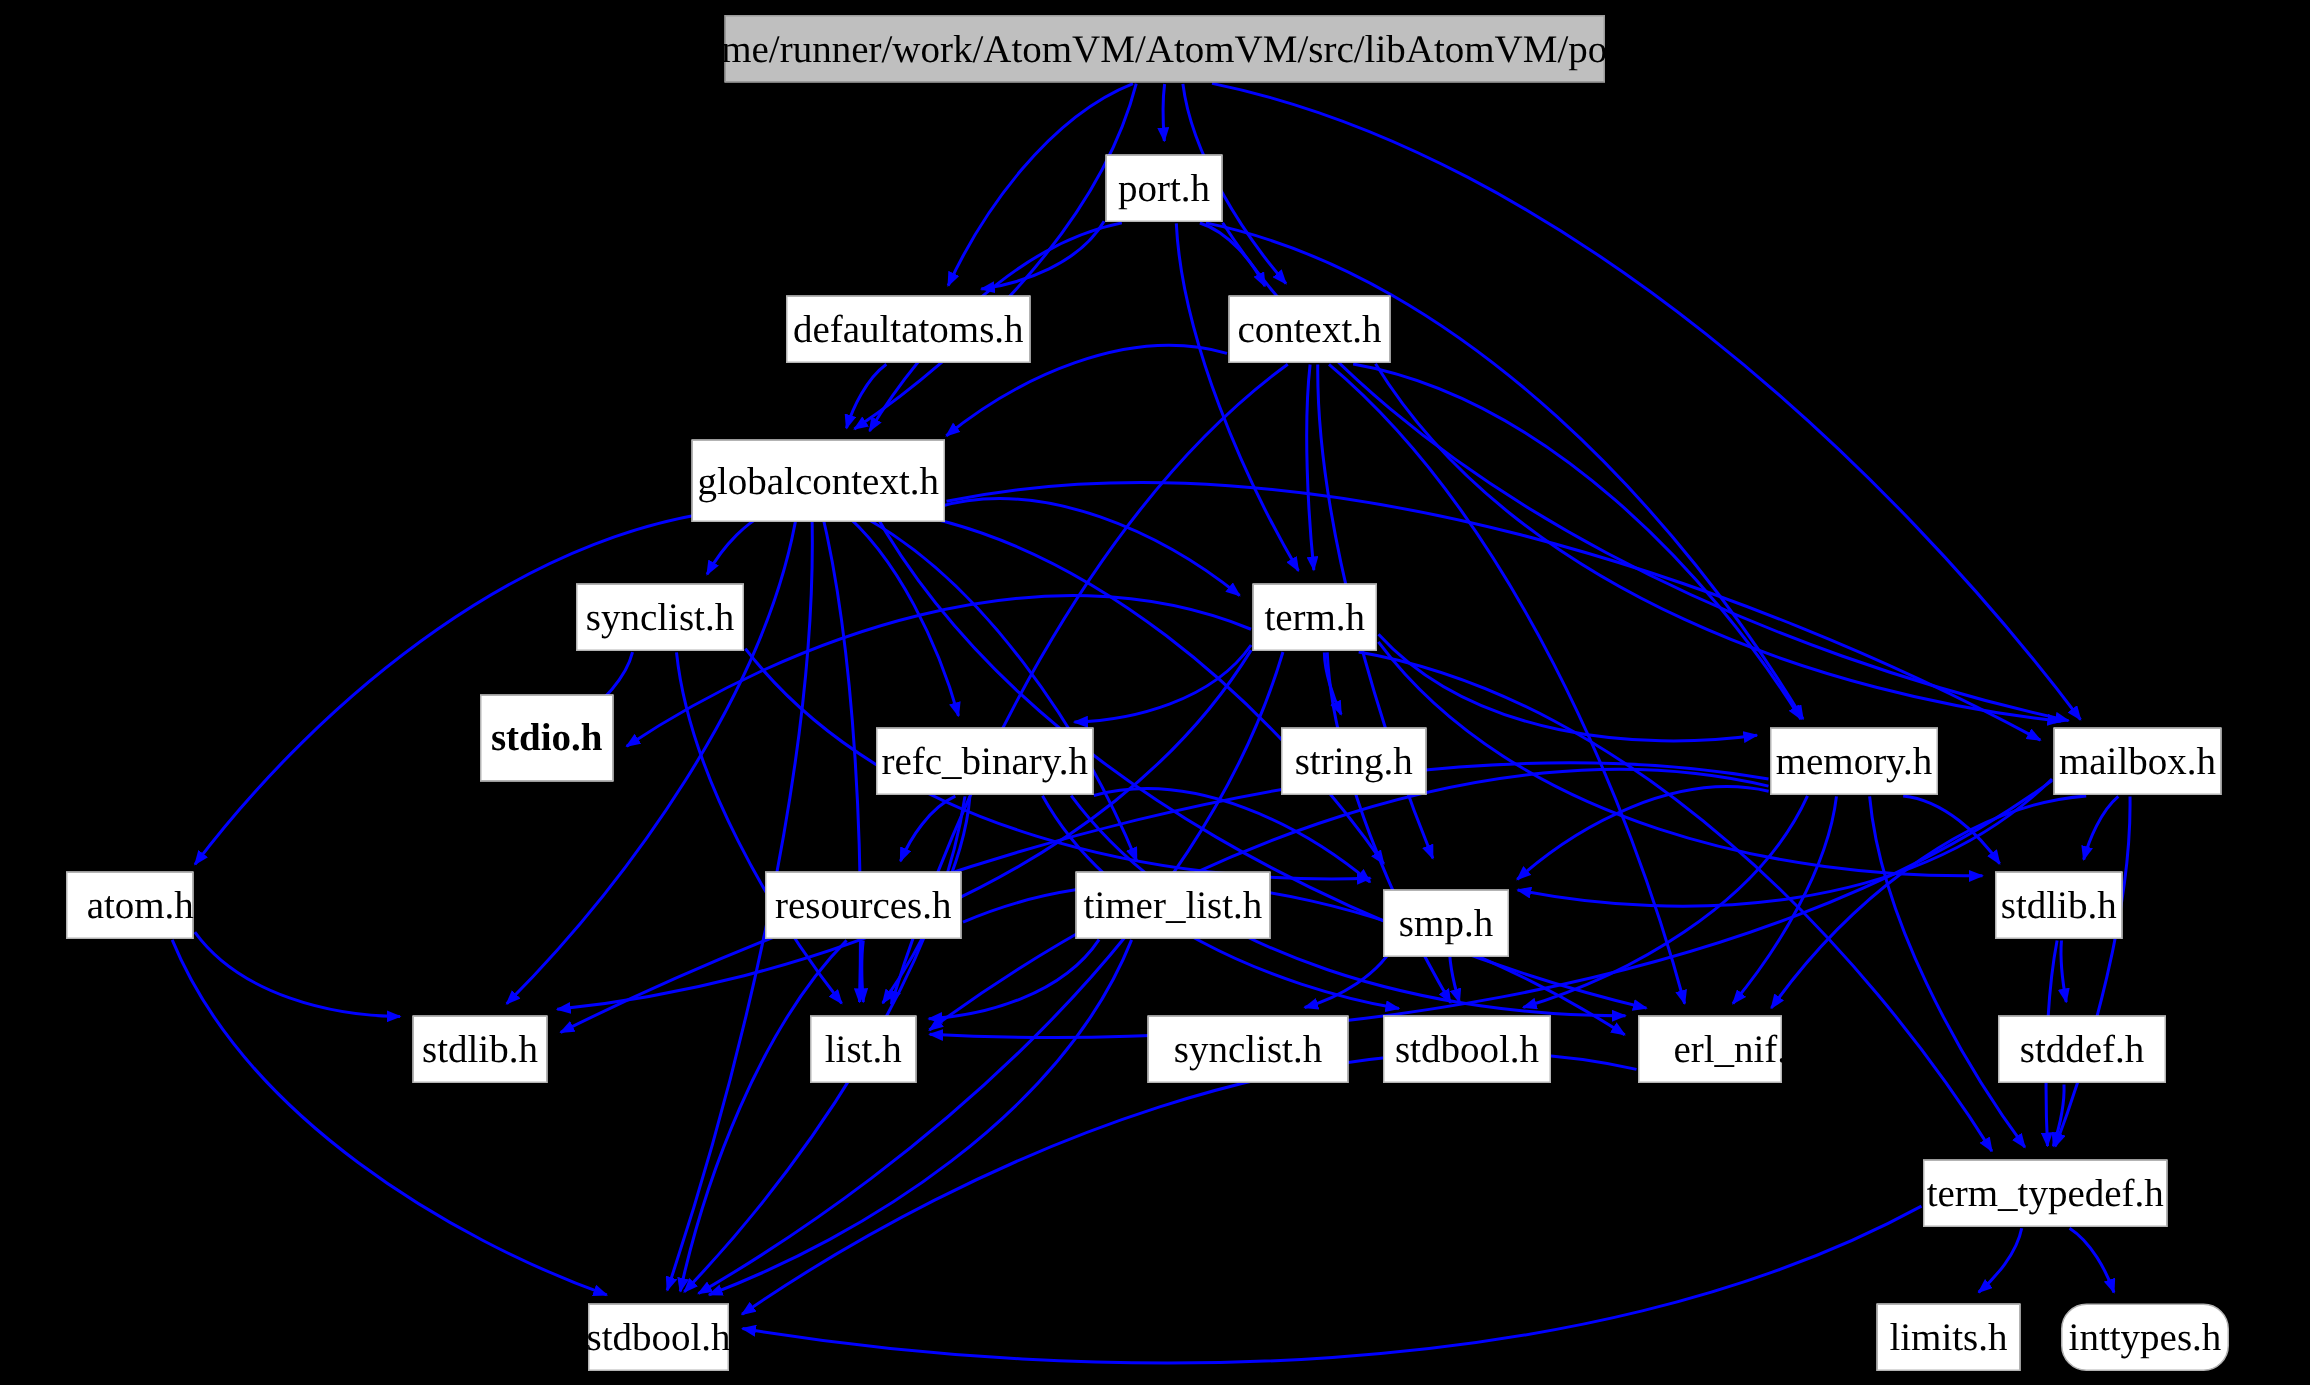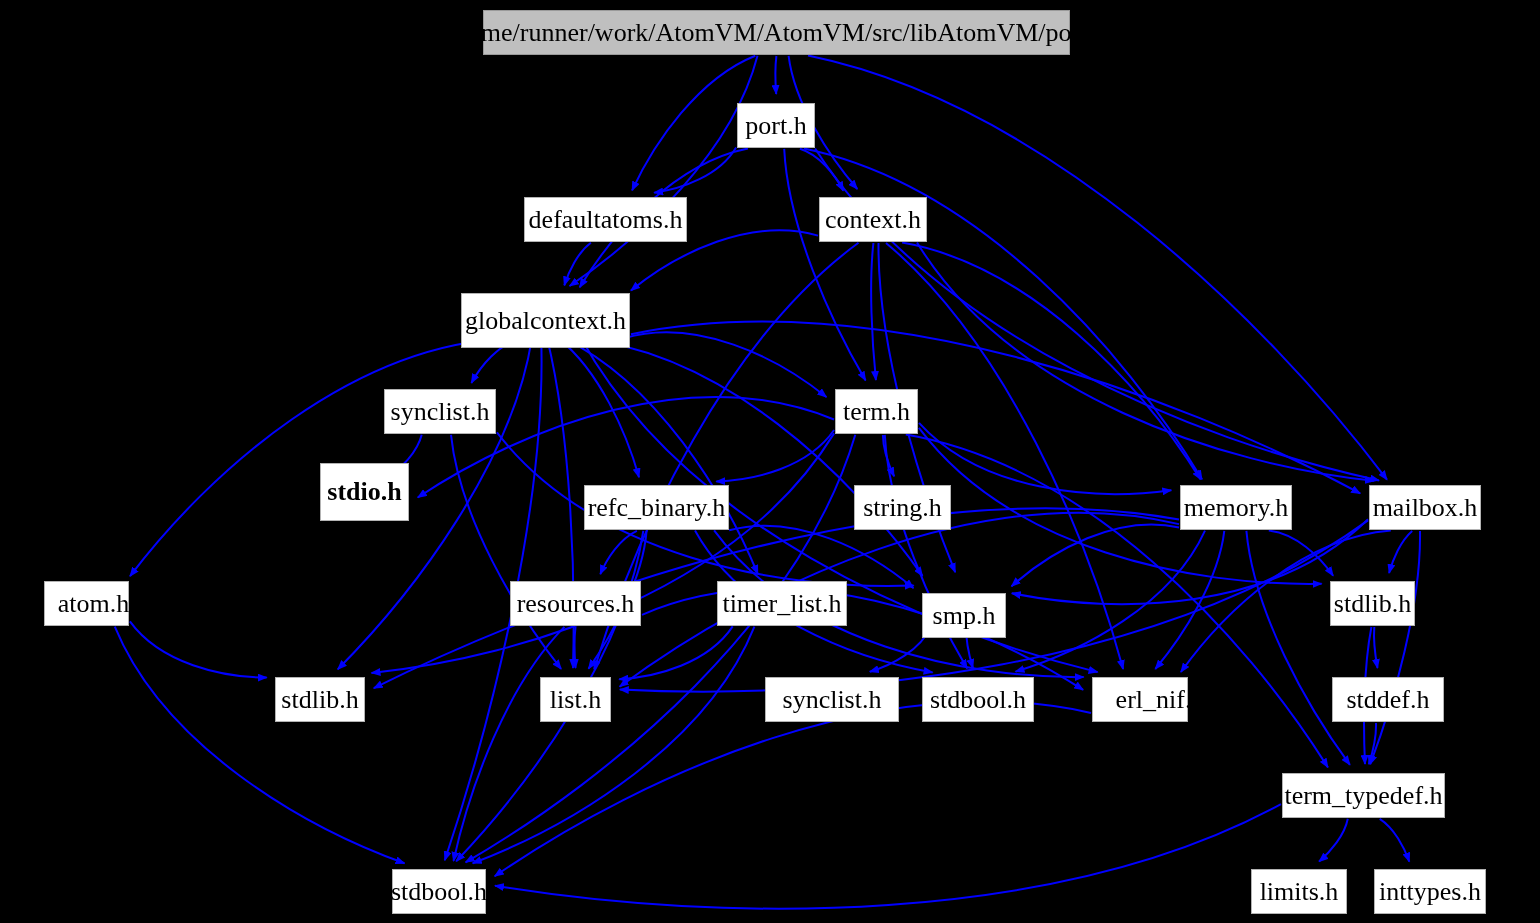--- a/index.html
+++ b/index.html
@@ -203,17 +203,17 @@
       </div>
       <div class="node" style="left: 1282px; top: 773px; width: 163px; height: 45px;">
         <span>term_typedef.h</span>
       </div>
       <div class="node" style="left: 392px; top: 869px; width: 94px; height: 45px;">
         <span>stdbool.h</span>
       </div>
       <div class="node" style="left: 1251px; top: 869px; width: 96px; height: 45px;">
         <span>limits.h</span>
       </div>
-      <div class="node" style="left: 1374px; top: 869px; width: 112px; height: 45px;">
+      <div class="node" style="left: 1374px; top: 869px; width: 112px; height: 45px; border-radius: 17px;">
         <span>inttypes.h</span>
       </div>
     </div>
 </div>
 
 </body></html>

